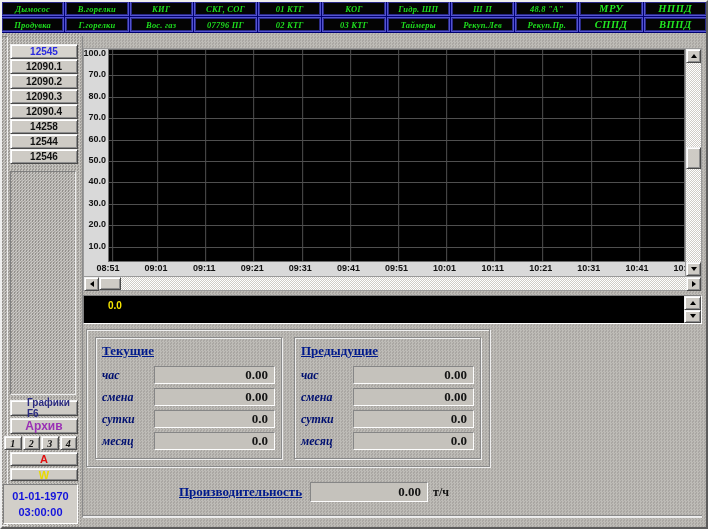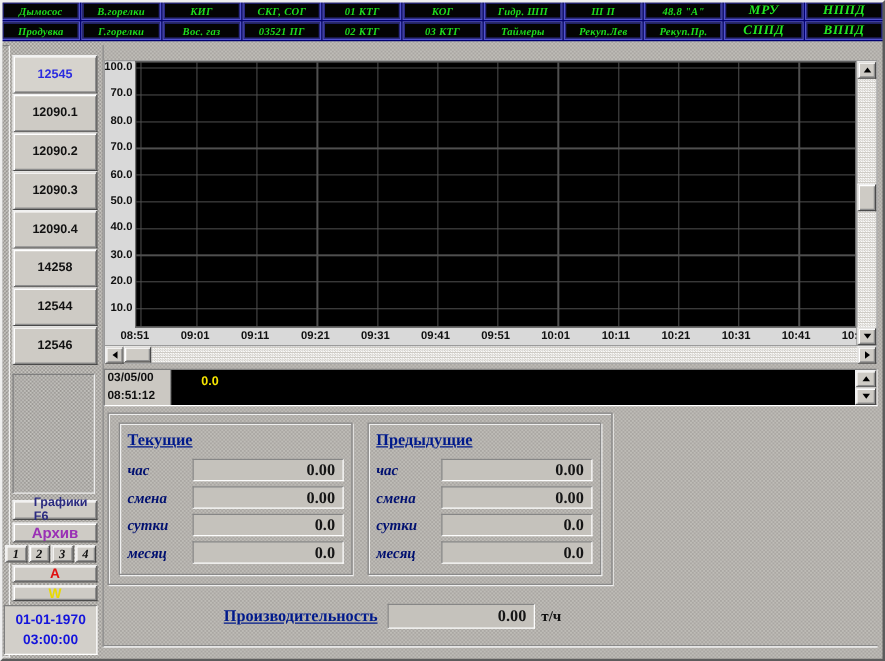--- a/index.html
+++ b/index.html
@@ -40,21 +40,21 @@
     position:absolute; left:1px; top:3px; bottom:1px; width:7px;
     border:1px solid; border-color:#7f7f7f #ececec #ececec #7f7f7f;
   }
   .side-col { position:absolute; left:10px; top:11px; width:68px; bottom:3px; display:flex; flex-direction:column; }
   .btn95 {
     background:#cecbc5;
     border:1px solid; border-color:#f0f0f0 #4a4a4a #4a4a4a #f0f0f0;
     box-shadow: inset 1px 1px 0 #ffffff, inset -1px -1px 0 #8d8d8d;
     display:flex; align-items:center; justify-content:center; cursor:pointer;
   }
-  .chan-btn { height:31px; font:bold 10px "Liberation Sans", sans-serif; color:#111; margin-bottom:0; }
+  .chan-btn { height:15px; font:bold 10px "Liberation Sans", sans-serif; color:#111; margin-bottom:0; }
   .chan-btn.active { color:#2a2ae0; background:#d6d3cd; }
   .side-spacer {
     flex:1; margin:7px 2px 5px 0;
     border:1px solid; border-color:#7f7f7f #ececec #ececec #7f7f7f;
   }
   .graph-btn { height:16px; font:bold 10px "Liberation Sans", sans-serif; color:#2b2b80; margin-bottom:2px;padding-left:16px; }
   .arch-btn  { height:16px; font:bold 12px "Liberation Sans", sans-serif; color:#9a30b5; margin-bottom:2px; }
   .digit-row { display:flex; height:14px; margin-bottom:2px; margin-left:-6px; width:74px; }
   .digit-btn { flex:1; font:bold italic 10px "Liberation Serif", serif; color:#111; margin-right:1px; }
   .a-btn { height:14px; font:bold 11px "Liberation Sans", sans-serif; color:#e01010; margin-bottom:2px; }
@@ -173,21 +173,21 @@
   <div class="tb-btn">01 КТГ</div>
   <div class="tb-btn">КОГ</div>
   <div class="tb-btn">Гидр. ШП</div>
   <div class="tb-btn">Ш П</div>
   <div class="tb-btn">48.8 "А"</div>
   <div class="tb-btn big">МРУ</div>
   <div class="tb-btn big">НППД</div>
   <div class="tb-btn">Продувка</div>
   <div class="tb-btn">Г.горелки</div>
   <div class="tb-btn">Вос. газ</div>
-  <div class="tb-btn">03521 ПГ</div>
+  <div class="tb-btn">07796 ПГ</div>
   <div class="tb-btn">02 КТГ</div>
   <div class="tb-btn">03 КТГ</div>
   <div class="tb-btn">Таймеры</div>
   <div class="tb-btn">Рекуп.Лев</div>
   <div class="tb-btn">Рекуп.Пр.</div>
   <div class="tb-btn big">СППД</div>
   <div class="tb-btn big">ВППД</div>
 </div>
 
 <div class="sidebar tex">
@@ -265,24 +265,20 @@
         </div>
       <div class="btn95 h-thumb"></div>
       <div class="h-track-fill"></div>
       <div class="btn95 sb-btn">
           <span class="tri tri-right"></span>
         </div>
     </div>
   </div>
 
   <div class="status-bar">
-    <div class="sb-datetime">
-      <span>03/05/00</span>
-      <span>08:51:12</span>
-    </div>
     <div class="sb-display">
       <span class="sb-value">0.0</span>
     </div>
     <div class="sb-spin">
       <div class="btn95">
           <span class="tri tri-up"></span>
         </div>
       <div class="btn95">
           <span class="tri tri-down"></span>
         </div>

